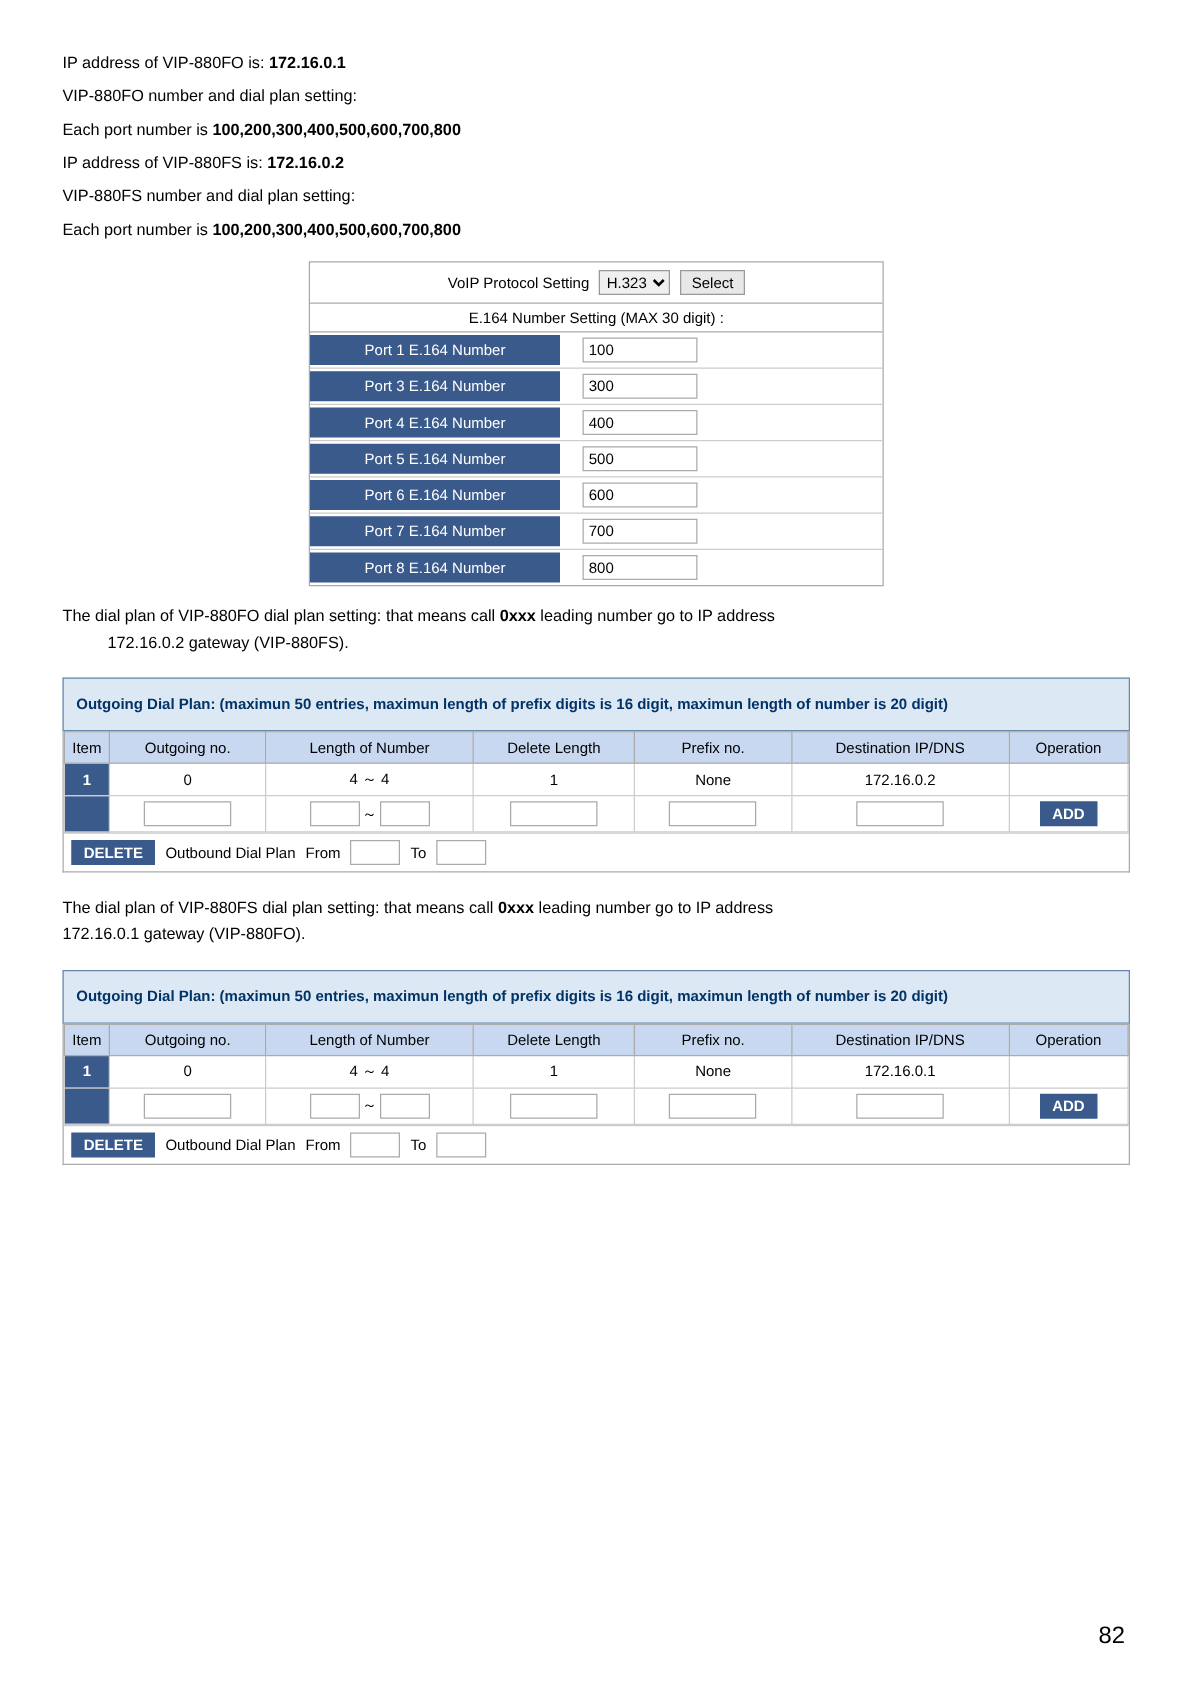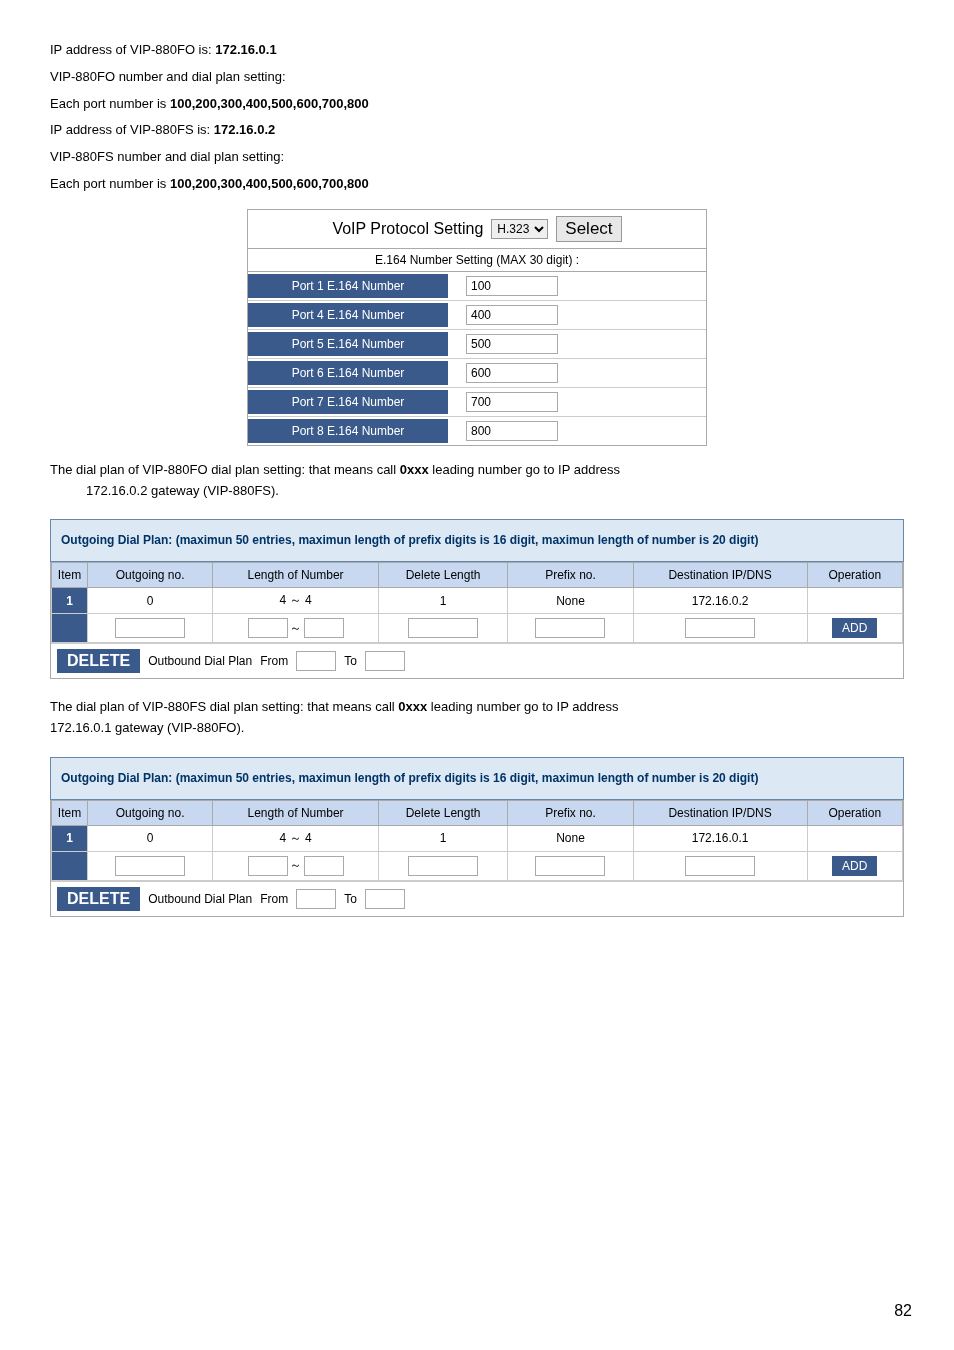--- a/index.html
+++ b/index.html
@@ -56,26 +56,26 @@
     .voip-input-cell {
       flex: 1;
       padding: 4px 8px;
     }
     .voip-input-cell input {
       width: 92px;
       border: 1px solid #aaa;
       padding: 2px 4px;
       font-size: 12px;
     }
-    .protocol-label { font-size: 16px; }
+    .protocol-label { font-size: 12px; }
     .select-btn {
       background: #e8e8e8;
       border: 1px solid #999;
       padding: 2px 8px;
-      font-size: 17px;
+      font-size: 12px;
       cursor: pointer;
     }
     select.protocol-select {
       font-size: 12px;
       border: 1px solid #999;
       padding: 1px;
     }
 
     
     .dialplan-section { margin: 18px 0; }
@@ -118,29 +118,29 @@
       color: #fff;
       width: 36px;
       font-weight: bold;
     }
     .add-btn {
       background: #3a5a8c;
       color: #fff;
       border: none;
       padding: 3px 10px;
       font-size: 12px;
-      font-weight: normal;
+      font-weight: bold;
       cursor: pointer;
     }
     .delete-btn {
       background: #3a5a8c;
       color: #fff;
       border: none;
       padding: 3px 10px;
-      font-size: 16px;
+      font-size: 12px;
       font-weight: bold;
       cursor: pointer;
     }
     .bottom-row {
       display: flex;
       align-items: center;
       gap: 8px;
       padding: 5px 6px;
       border-top: 1px solid #ccc;
       font-size: 12px;
@@ -159,22 +159,22 @@
     }
     .tilde-input {
       width: 40px;
       border: 1px solid #aaa;
       padding: 2px 3px;
       font-size: 12px;
     }
     .page-num {
       position: fixed;
       bottom: 30px;
-      right: 42px;
-      font-size: 16px;
+      right: 54px;
+      font-size: 19px;
     }
     .desc-text {
       margin: 14px 0 8px 0;
       line-height: 1.6;
     }
     .indent {
       margin-left: 36px;
     }
   </style>
 </head>
@@ -206,20 +206,24 @@
       <option>H.323</option>
       <option>SIP</option>
     </select>
     <button class="select-btn">Select</button>
   </div>
   <div class="voip-subtitle">E.164 Number Setting (MAX 30 digit) :</div>
 
   <div class="voip-row">
     <div class="voip-label">Port 1 E.164 Number</div>
     <div class="voip-input-cell"><input type="text" value="100" style=""></div>
+  </div>
+  <div class="voip-row">
+    <div class="voip-label">Port 3 E.164 Number</div>
+    <div class="voip-input-cell"><input type="text" value="300" style=""></div>
   </div>
   <div class="voip-row">
     <div class="voip-label">Port 4 E.164 Number</div>
     <div class="voip-input-cell"><input type="text" value="400" style=""></div>
   </div>
   <div class="voip-row">
     <div class="voip-label">Port 5 E.164 Number</div>
     <div class="voip-input-cell"><input type="text" value="500" style=""></div>
   </div>
   <div class="voip-row">

